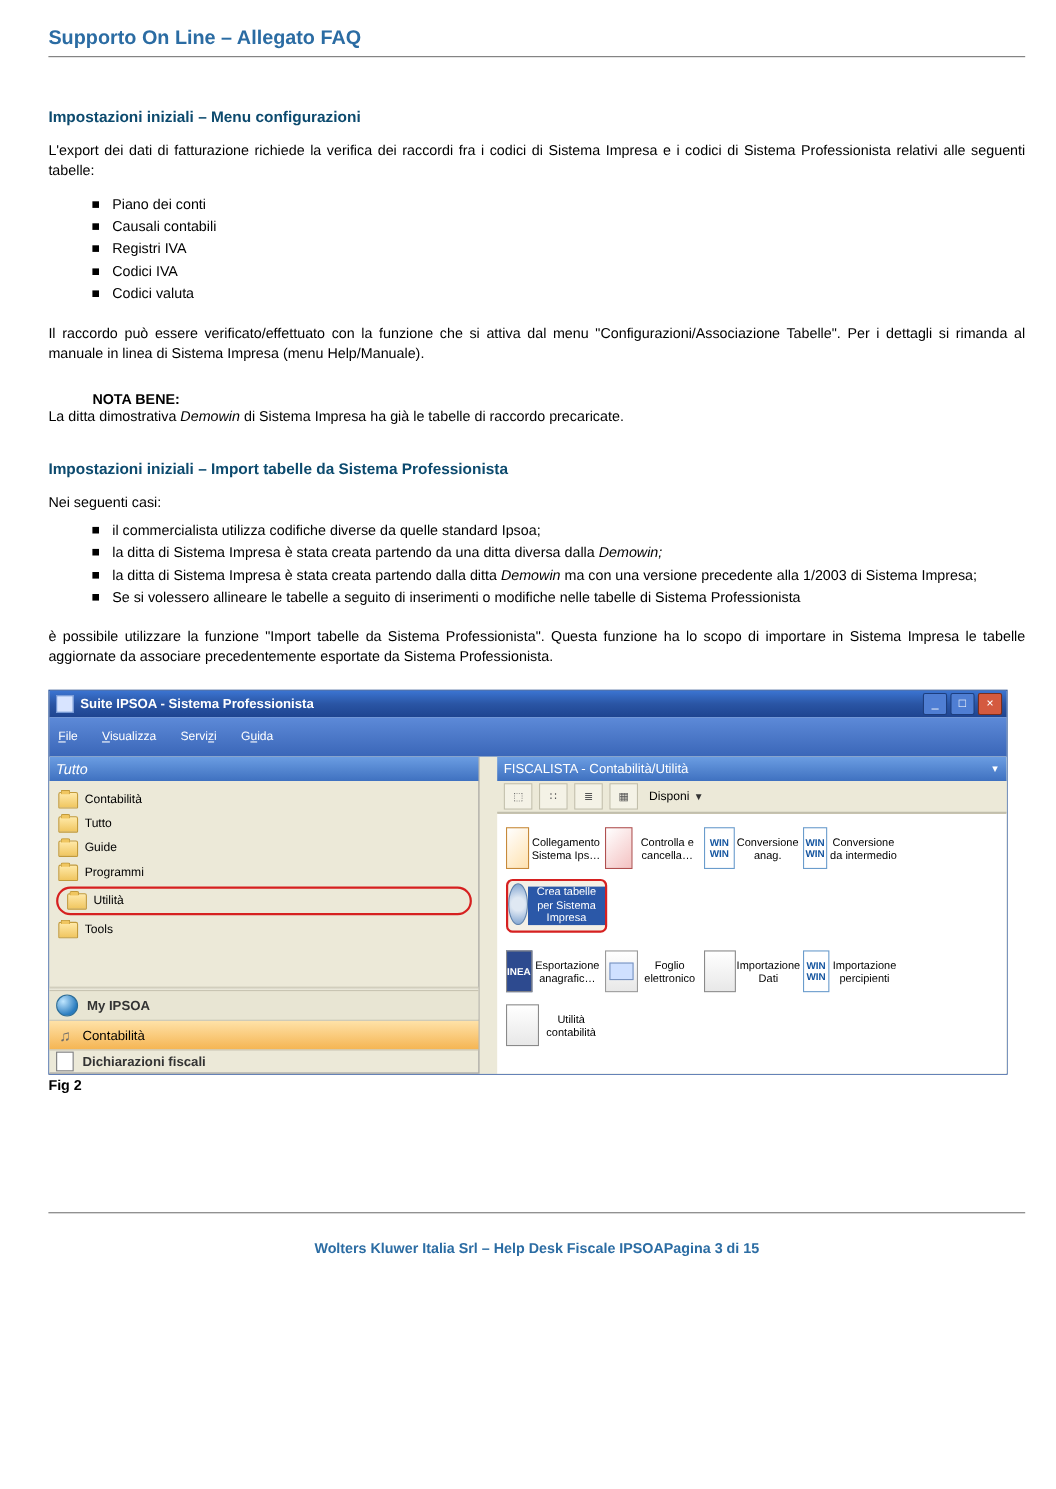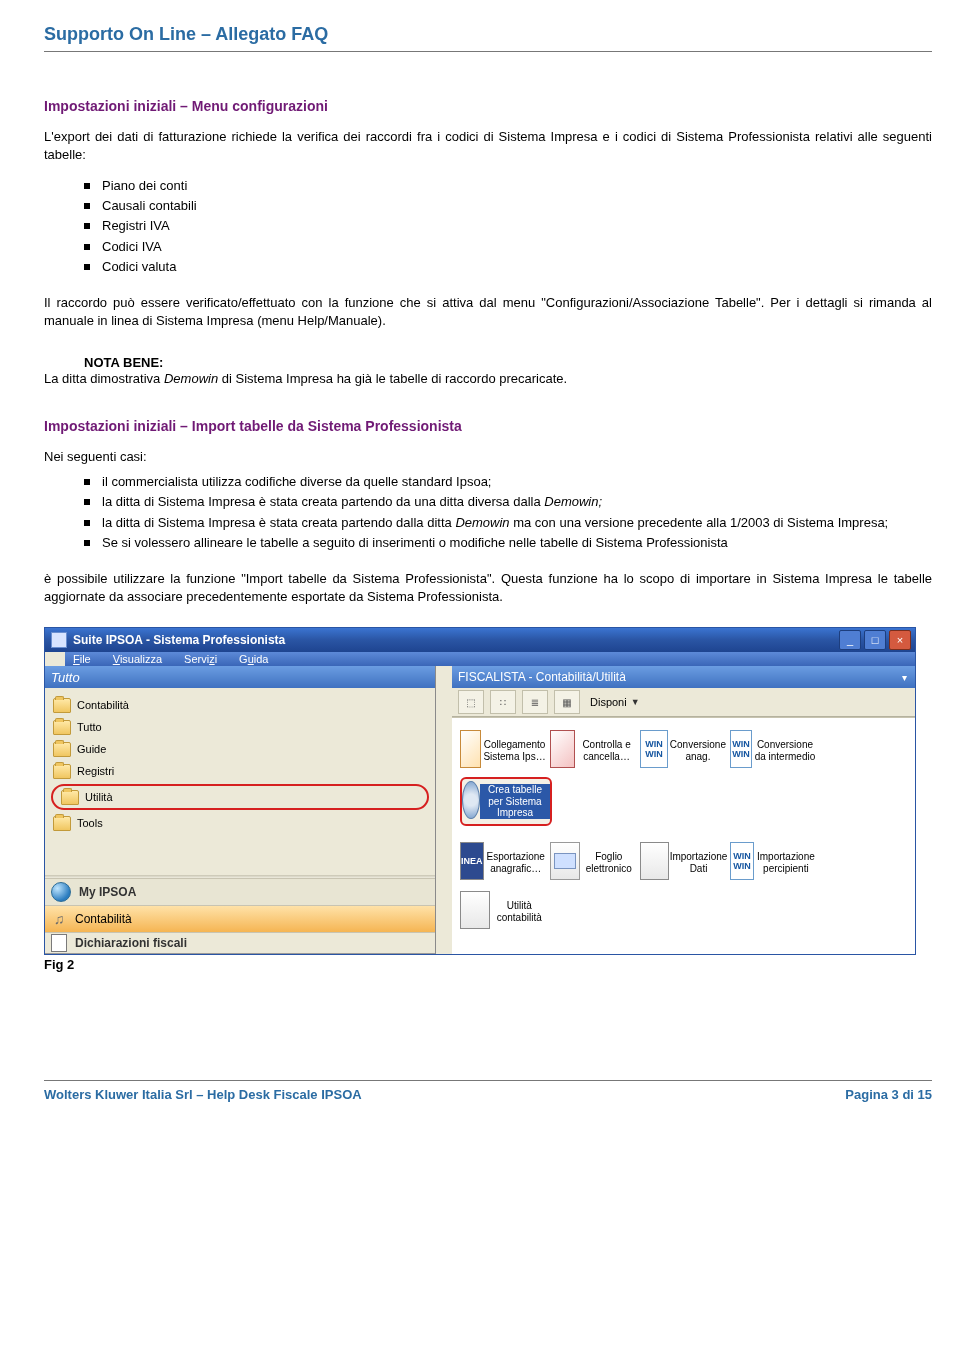--- a/index.html
+++ b/index.html
@@ -22,21 +22,21 @@
     font-weight: bold;
     font-size: 18px;
     margin-bottom: 6px;
   }
   .hr-top {
     border: none;
     border-top: 1px solid #777;
     margin: 0 0 46px 0;
   }
   .section-title {
-    color: #701a75;
+    color: #0c4a6e;
     font-weight: bold;
     font-size: 14px;
     margin-bottom: 14px;
   }
   .para {
     font-size: 13px;
     line-height: 1.35;
     margin-bottom: 14px;
     text-align: justify;
   }
@@ -107,27 +107,26 @@
     font-size: 11px;
     display: flex;
     align-items: center;
     justify-content: center;
   }
   .win-btn.close { background: #d45a3f; border-color: #7a2e1d; }
 
   .menubar {
     background: linear-gradient(to bottom, #5d8ad8 0%, #3a66b8 100%);
     color: #fff;
-    height: 14px;
+    height: 36px;
     display: flex;
     align-items: center;
     padding: 0 8px;
     gap: 22px;
     font-size: 11px;
-    margin-left: 20px;
   }
   .menubar span { position: relative; }
   .menubar span .ul { text-decoration: underline; }
 
   .app-body {
     display: flex;
     min-height: 288px;
     background: #ece9d8;
   }
   .left-panel {
@@ -340,23 +339,23 @@
 
   .fig-caption {
     font-weight: bold;
     font-size: 13px;
     margin-top: 2px;
   }
 
   .doc-footer {
     margin-top: 108px;
     border-top: 1px solid #777;
-    padding-top: 6px;
-    display: flex;
-    justify-content: space-between;
+    padding-top: 24px;
+    display: flex;
+    justify-content: center;
     color: #2b6ca3;
     font-weight: bold;
     font-size: 13px;
   }
 </style>
 </head>
 <body>
 
 <div class="page">
 
@@ -432,21 +431,21 @@
           <div class="nav-item">
               <span class="folder-icon"></span>
               <span>Tutto</span>
             </div>
           <div class="nav-item">
               <span class="folder-icon"></span>
               <span>Guide</span>
             </div>
           <div class="nav-item">
               <span class="folder-icon"></span>
-              <span>Registri</span>
+              <span>Programmi</span>
             </div>
           <div class="red-ring">
             <div class="nav-item">
                 <span class="folder-icon"></span>
                 <span>Utilità</span>
               </div>
           </div>
           <div class="nav-item">
               <span class="folder-icon"></span>
               <span>Tools</span>

